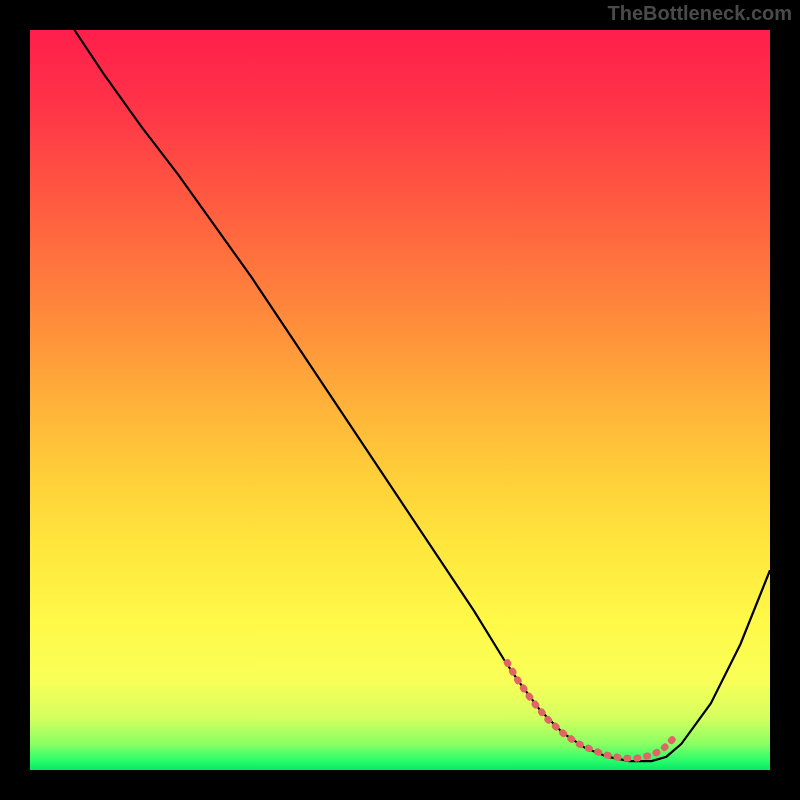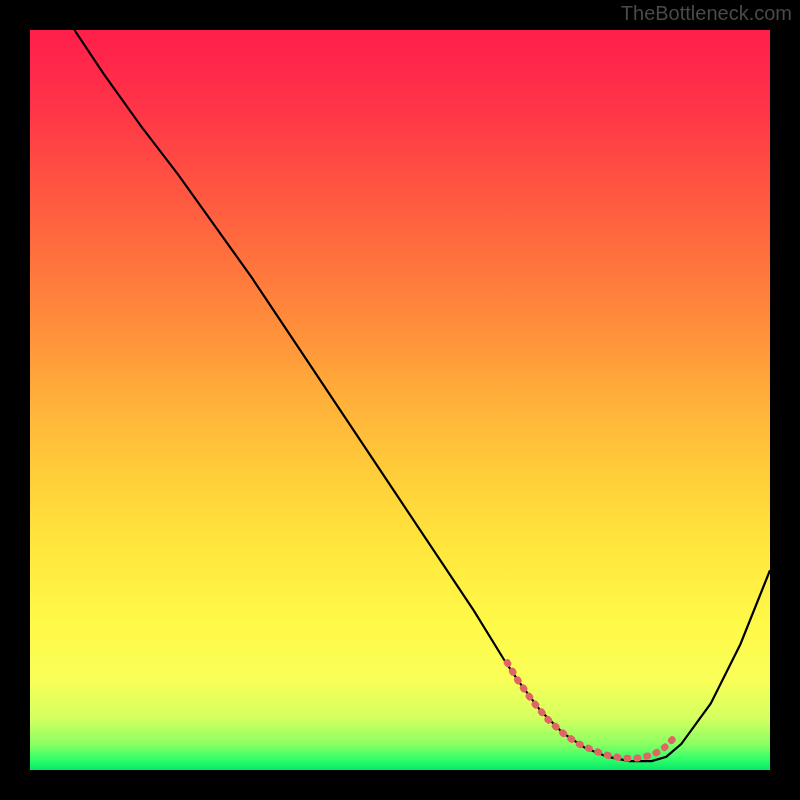--- a/index.html
+++ b/index.html
@@ -10,21 +10,21 @@
     position: relative;
     overflow: hidden;
     font-family: Arial, Helvetica, sans-serif;
   }
   .watermark {
     position: absolute;
     top: 2px;
     right: 8px;
     color: #4a4a4a;
     font-size: 20px;
-    font-weight: normal;
+    font-weight: bold;
     z-index: 10;
   }
   .plot-area {
     position: absolute;
     left: 30px;
     top: 30px;
     width: 740px;
     height: 740px;
   }
   .gradient-bg {

